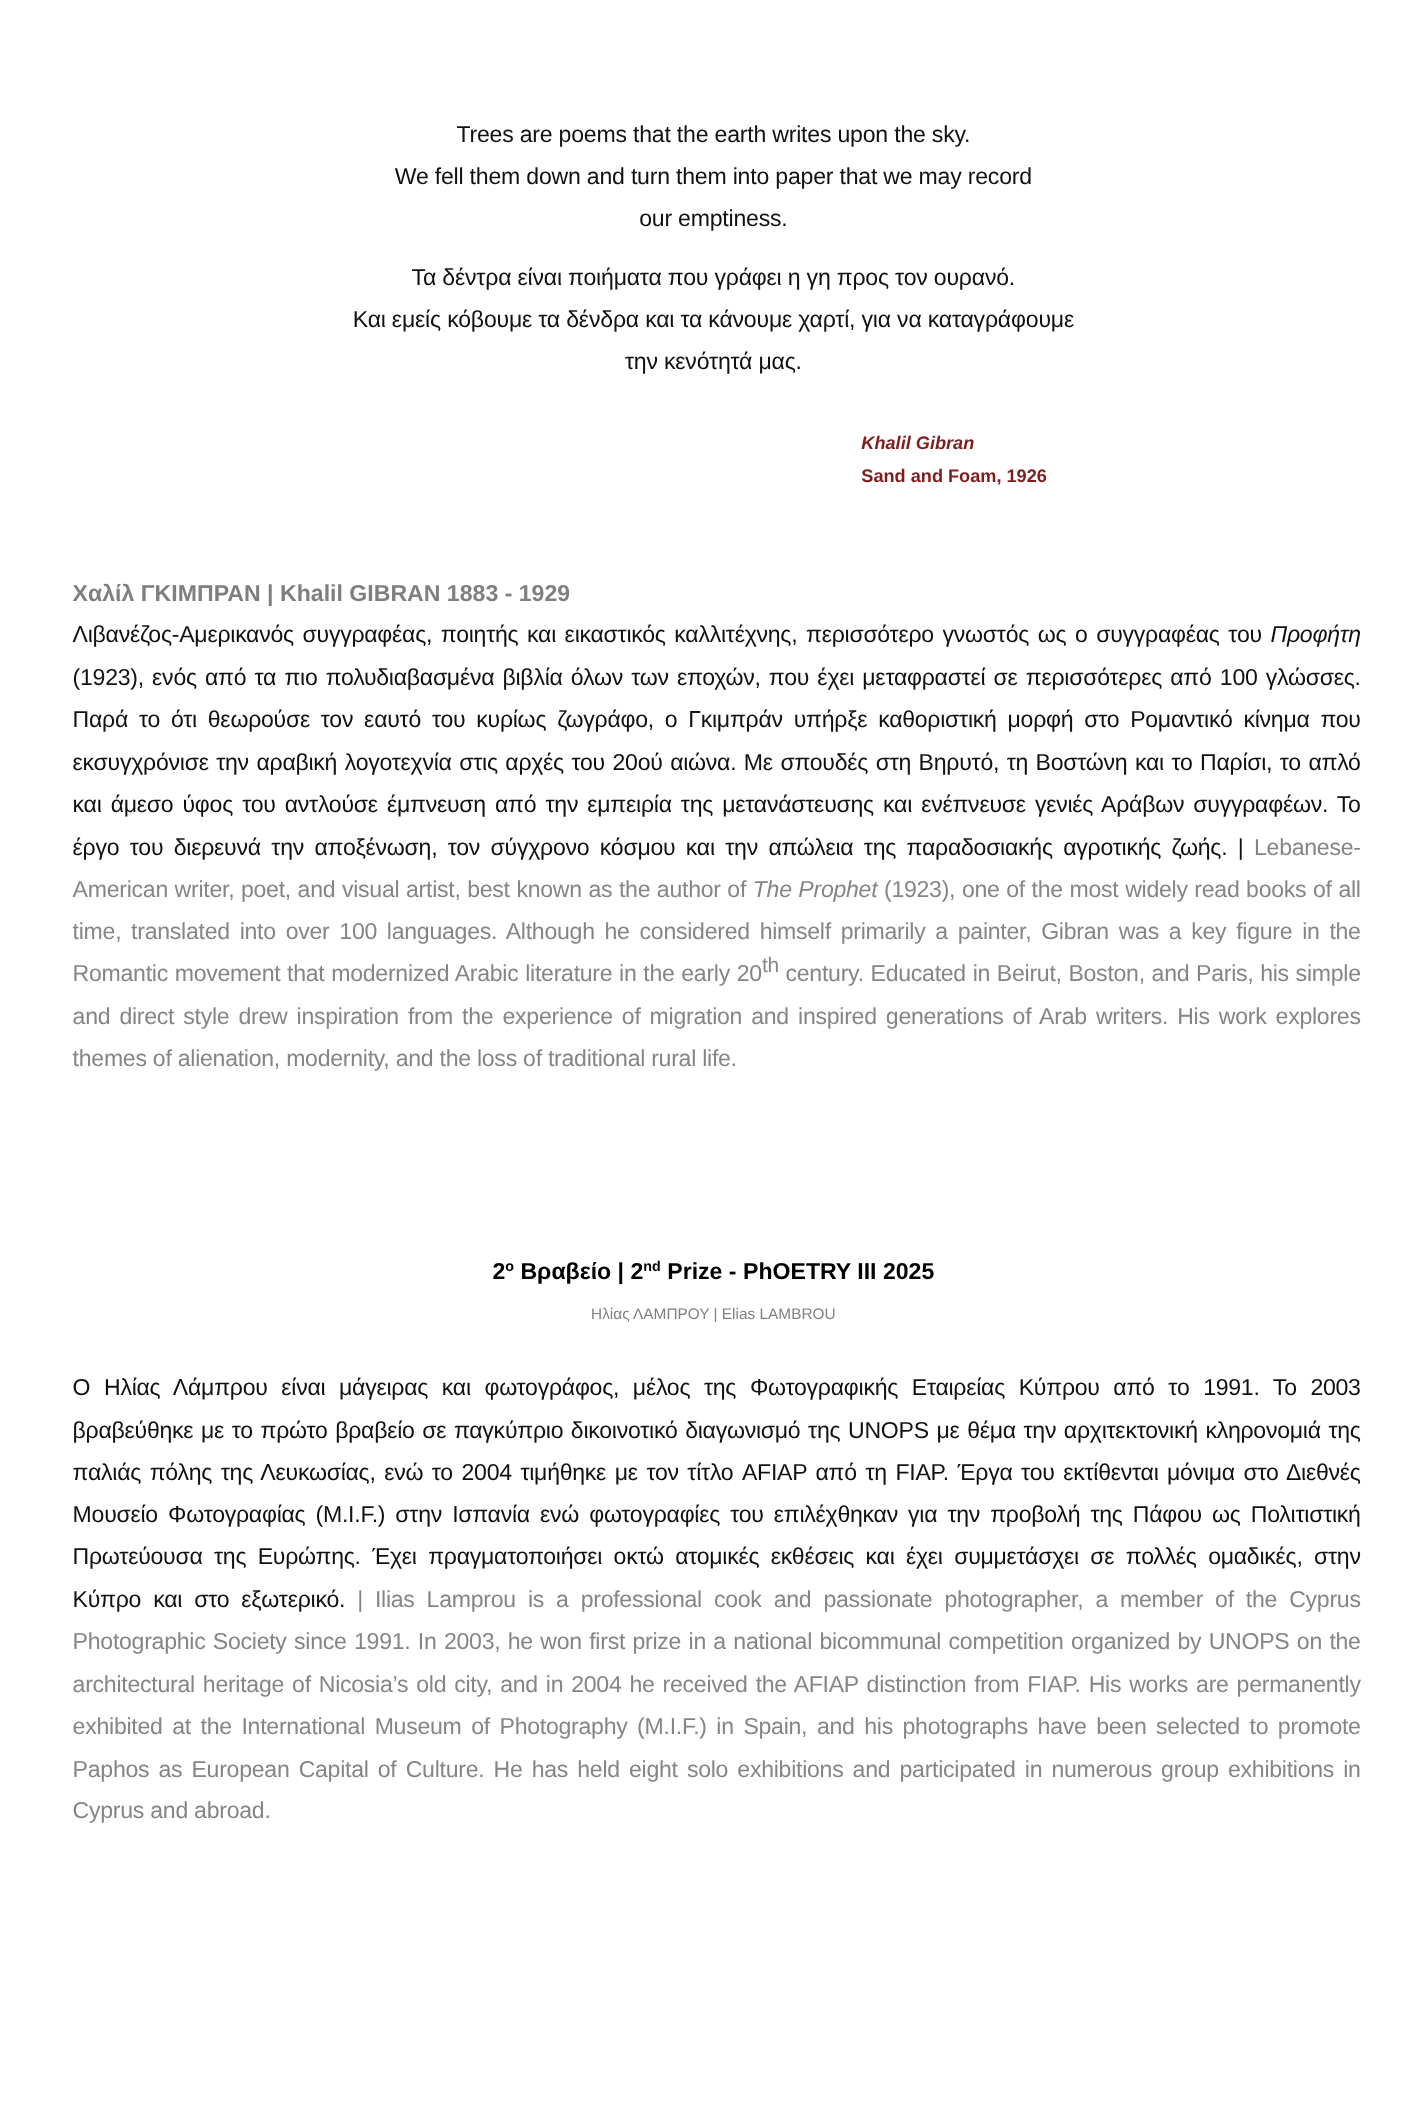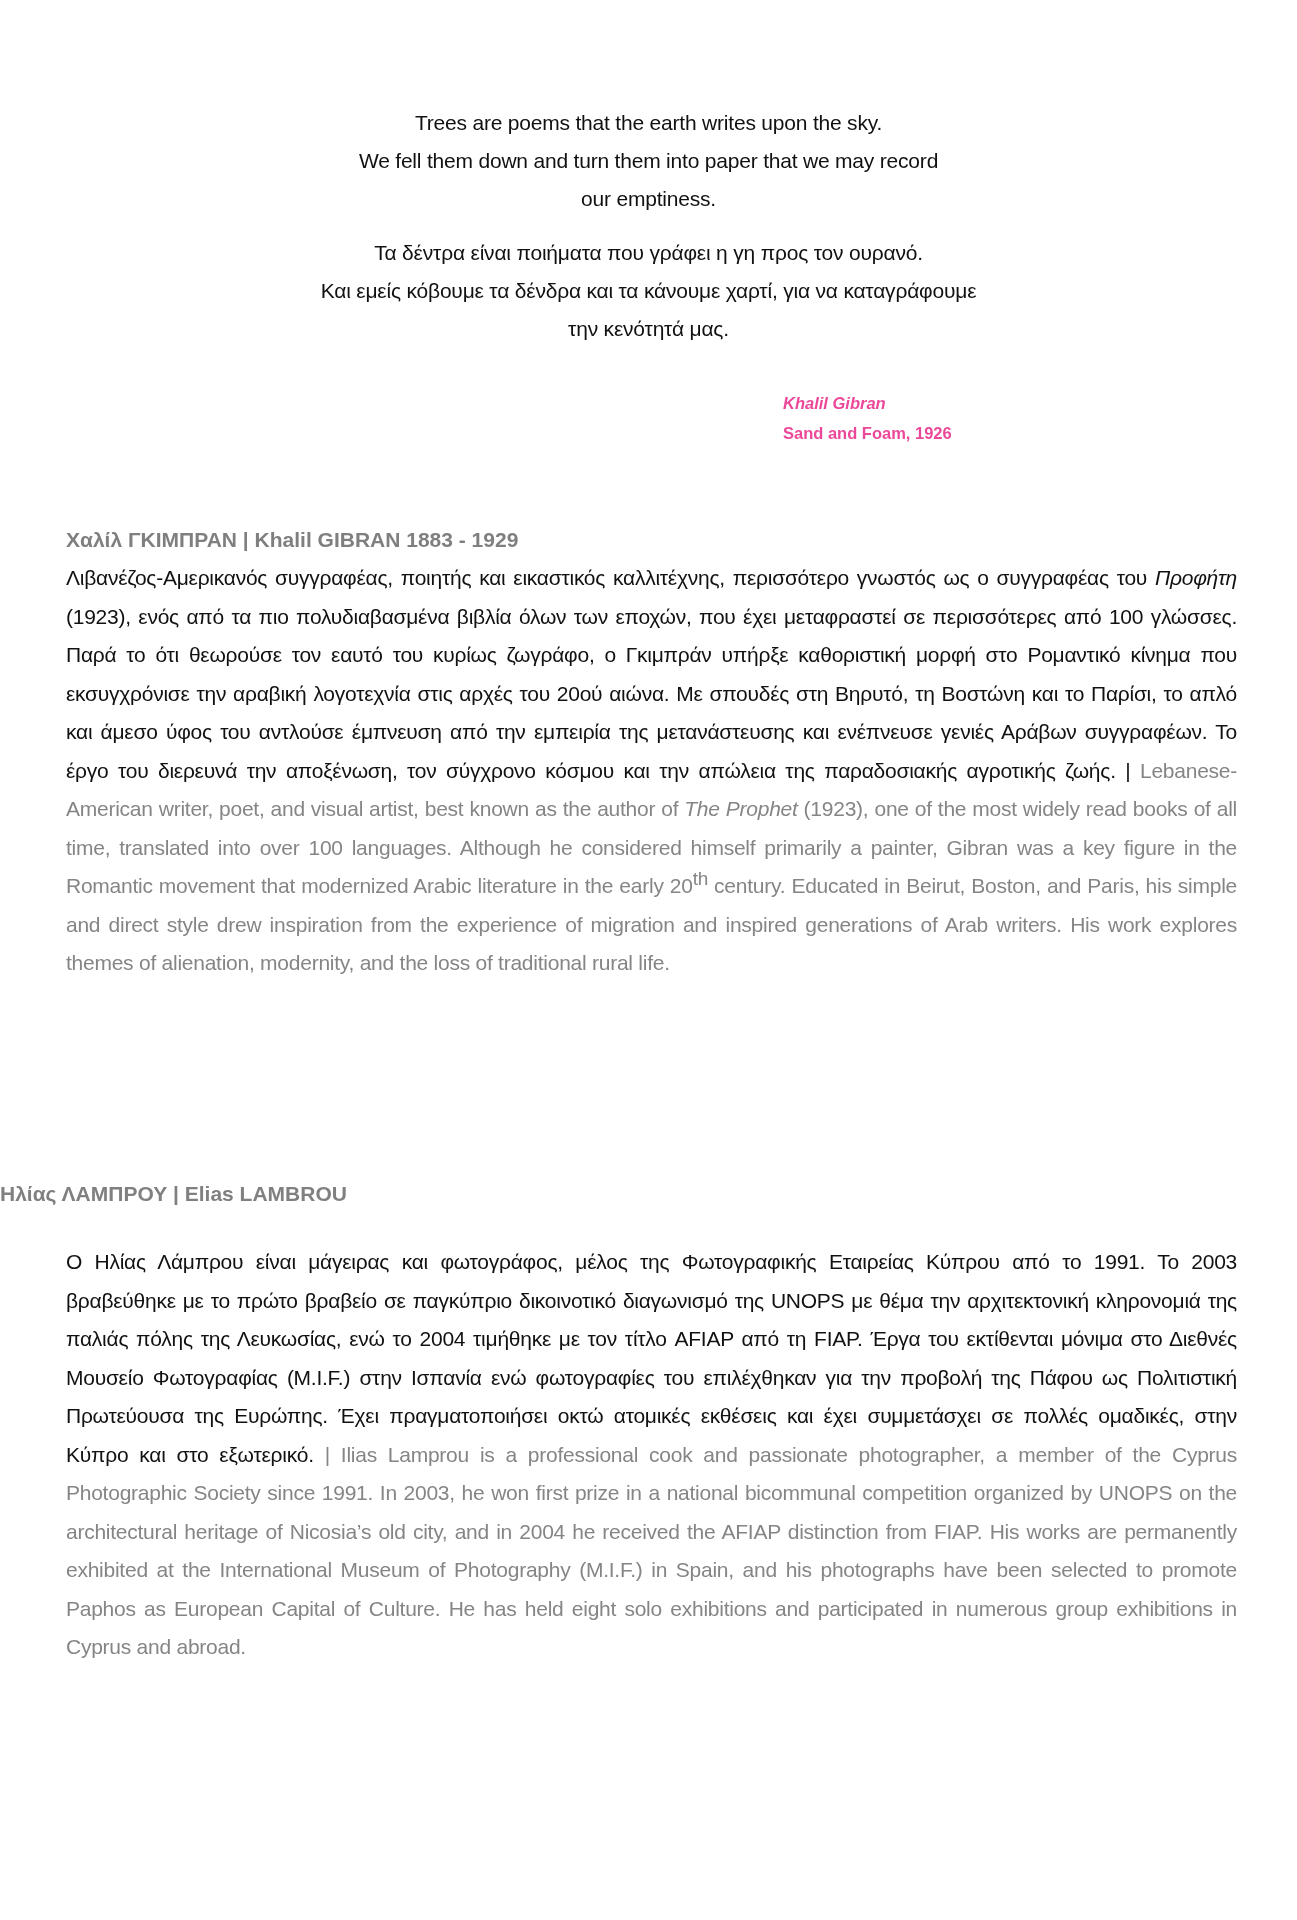--- a/index.html
+++ b/index.html
@@ -39,21 +39,21 @@
     .quote-en { top: 104px; }
     .quote-gr { top: 234px; }
 
     .attribution {
       position: absolute;
       left: 783px;
       top: 388px;
       font-size: 16.5px;
       line-height: 30px;
       font-weight: bold;
-      color: #ec4899;
+      color: #7f1d1d;
     }
     .attribution .author { font-style: italic; display: block; }
     .attribution .source { display: block; text-align: right; }
 
     .bio-heading {
       position: absolute;
       left: 66px;
       top: 526px;
       font-size: 21px;
       line-height: 28px;
@@ -97,24 +97,24 @@
     .prize-heading sup {
       font-size: 13px;
       line-height: 0;
       vertical-align: super;
     }
     .prize-name {
       position: absolute;
       left: 0;
       width: 1297px;
       top: 1179px;
-      text-align: left;
-      font-size: 21px;
+      text-align: center;
+      font-size: 14px;
       line-height: 30px;
-      font-weight: bold;
+      font-weight: normal;
       color: #808080;
       white-space: nowrap;
     }
   </style>
 </head>
 <body>
 
 <div class="page">
 
   <div class="quote quote-en">
@@ -131,18 +131,19 @@
 
   <div class="attribution">
     <span class="author">Khalil Gibran</span>
     <span class="source">Sand and Foam, 1926</span>
   </div>
 
   <div class="bio-heading">Χαλίλ ΓΚΙΜΠΡΑΝ | Khalil GIBRAN 1883 - 1929</div>
 
   <div class="para para-gibran"><span>Λιβανέζος-Αμερικανός συγγραφέας, ποιητής και εικαστικός καλλιτέχνης, περισσότερο γνωστός ως ο συγγραφέας του </span><i>Προφήτη</i><span> (1923), ενός από τα πιο πολυδιαβασμένα βιβλία όλων των εποχών, που έχει μεταφραστεί σε περισσότερες από 100 γλώσσες. Παρά το ότι θεωρούσε τον εαυτό του κυρίως ζωγράφο, ο Γκιμπράν υπήρξε καθοριστική μορφή στο Ρομαντικό κίνημα που εκσυγχρόνισε την αραβική λογοτεχνία στις αρχές του 20ού αιώνα. Με σπουδές στη Βηρυτό, τη Βοστώνη και το Παρίσι, το απλό και άμεσο ύφος του αντλούσε έμπνευση από την εμπειρία της μετανάστευσης και ενέπνευσε γενιές Αράβων συγγραφέων. Το έργο του διερευνά την αποξένωση, τον σύγχρονο κόσμου και την απώλεια της παραδοσιακής αγροτικής ζωής. |</span><span class="gray"><span> Lebanese-American writer, poet, and visual artist, best known as the author of </span><i>The Prophet</i><span> (1923), one of the most widely read books of all time, translated into over 100 languages. Although he considered himself primarily a painter, Gibran was a key figure in the Romantic movement that modernized Arabic literature in the early 20</span><sup>th</sup><span> century. Educated in Beirut, Boston, and Paris, his simple and direct style drew inspiration from the experience of migration and inspired generations of Arab writers. His work explores themes of alienation, modernity, and the loss of traditional rural life.</span></span></div>
 
+  <div class="prize-heading"><span>2</span><sup>ο</sup><span> Βραβείο | 2</span><sup>nd</sup><span> Prize - PhOETRY III 2025</span></div>
 
   <div class="prize-name">Ηλίας ΛΑΜΠΡΟΥ | Elias LAMBROU</div>
 
   <div class="para para-lambrou"><span>Ο Ηλίας Λάμπρου είναι μάγειρας και φωτογράφος, μέλος της Φωτογραφικής Εταιρείας Κύπρου από το 1991. Το 2003 βραβεύθηκε με το πρώτο βραβείο σε παγκύπριο δικοινοτικό διαγωνισμό της UNOPS με θέμα την αρχιτεκτονική κληρονομιά της παλιάς πόλης της Λευκωσίας, ενώ το 2004 τιμήθηκε με τον τίτλο AFIAP από τη FIAP. Έργα του εκτίθενται μόνιμα στο Διεθνές Μουσείο Φωτογραφίας (M.I.F.) στην Ισπανία ενώ φωτογραφίες του επιλέχθηκαν για την προβολή της Πάφου ως Πολιτιστική Πρωτεύουσα της Ευρώπης. Έχει πραγματοποιήσει οκτώ ατομικές εκθέσεις και έχει συμμετάσχει σε πολλές ομαδικές, στην Κύπρο και στο εξωτερικό.</span><span class="gray"> | Ilias Lamprou is a professional cook and passionate photographer, a member of the Cyprus Photographic Society since 1991. In 2003, he won first prize in a national bicommunal competition organized by UNOPS on the architectural heritage of Nicosia’s old city, and in 2004 he received the AFIAP distinction from FIAP. His works are permanently exhibited at the International Museum of Photography (M.I.F.) in Spain, and his photographs have been selected to promote Paphos as European Capital of Culture. He has held eight solo exhibitions and participated in numerous group exhibitions in Cyprus and abroad.</span></div>
 
 </div>
 
 </body></html>

